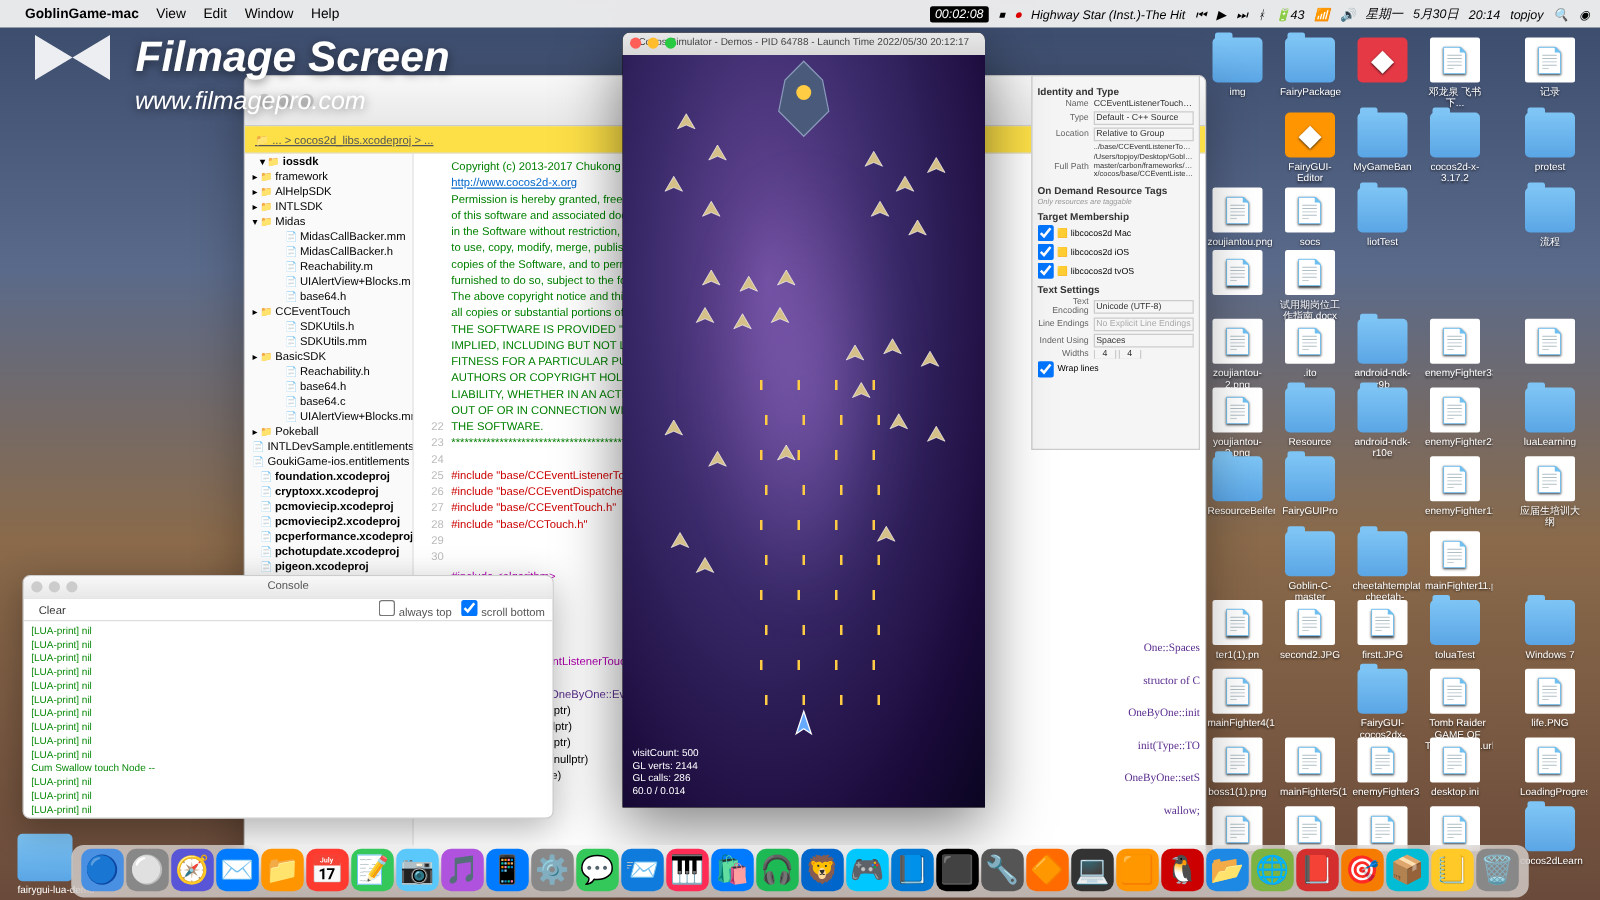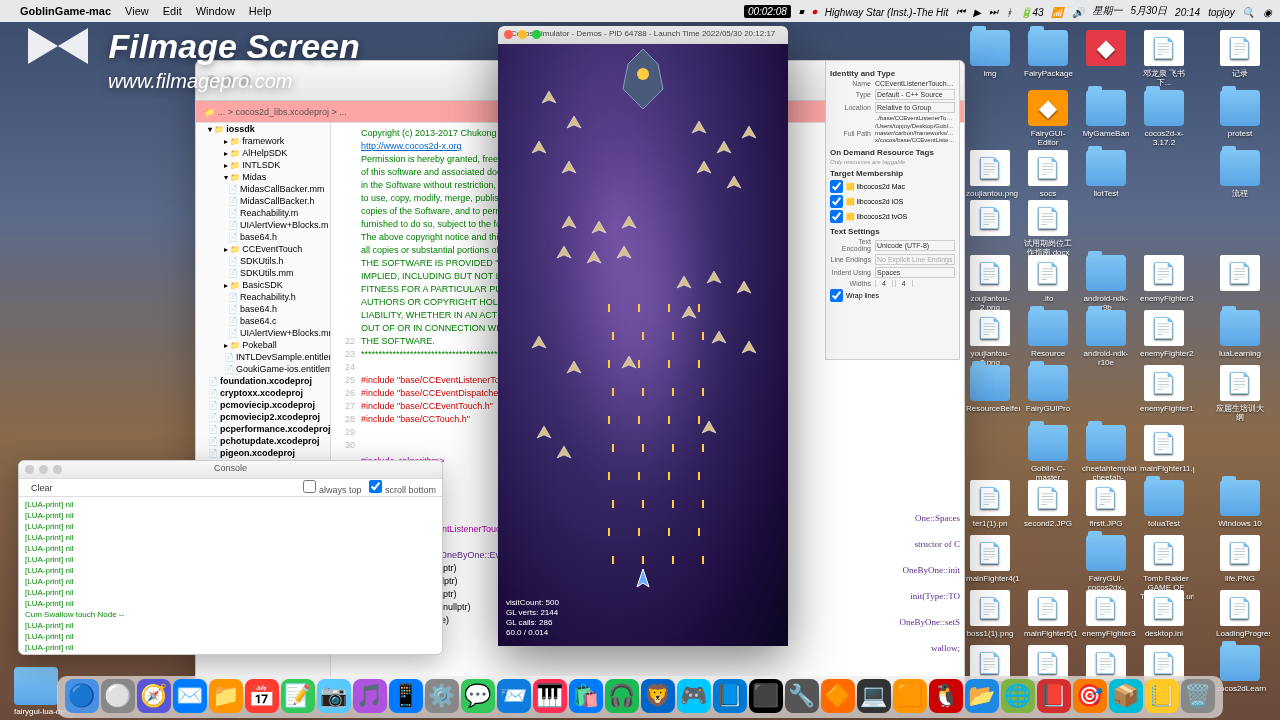--- a/index.html
+++ b/index.html
@@ -16,29 +16,29 @@
 .watermark { position: absolute; top: 18px; left: 20px; z-index: 200; color: white; text-shadow: 0 2px 8px rgba(0,0,0,0.5); }
 .watermark .logo { display: inline-block; vertical-align: middle; }
 .watermark .title { font-size: 34px; font-weight: 600; font-style: italic; display: inline-block; vertical-align: middle; margin-left: 8px; }
 .watermark .url { font-size: 20px; font-style: italic; margin-left: 88px; margin-top: -4px; }
 
 
 .xcode { position: absolute; top: 60px; left: 195px; width: 770px; height: 635px; background: #f5f5f5; border: 1px solid #ccc; border-radius: 6px; box-shadow: 0 10px 40px rgba(0,0,0,0.3); overflow: hidden; z-index: 10; }
 .xcode .toolbar { height: 40px; background: linear-gradient(#f8f8f8,#e8e8e8); border-bottom: 1px solid #ccc; display: flex; align-items: center; padding: 0 10px; font-size: 10px; color: #666; }
 .xcode .traffic { display: flex; gap: 6px; margin-right: 12px; }
 .xcode .traffic span { width: 11px; height: 11px; border-radius: 50%; background: #ccc; }
-.xcode .breadcrumb { height: 22px; background: #fca5a5; border-bottom: 1px solid #ddd; font-size: 9px; color: #555; padding: 4px 8px; display: flex; align-items: center; }
+.xcode .breadcrumb { height: 22px; background: #fde047; border-bottom: 1px solid #ddd; font-size: 9px; color: #555; padding: 4px 8px; display: flex; align-items: center; text-decoration: underline; }
 .xcode .body { display: flex; height: calc(100% - 62px); }
 .xcode .sidebar { width: 135px; background: #fafafa; border-right: 1px solid #ddd; overflow-y: auto; font-size: 9px; }
 .xcode .sidebar .row { padding: 1px 4px; display: flex; align-items: center; white-space: nowrap; overflow: hidden; }
 .xcode .sidebar .folder::before { content: "▸ 📁"; font-size: 8px; margin-right: 2px; }
 .xcode .sidebar .folder.open::before { content: "▾ 📁"; }
 .xcode .sidebar .file::before { content: "📄"; font-size: 8px; margin-right: 2px; }
 .xcode .sidebar .indent1 { padding-left: 12px; font-weight: bold; }
-.xcode .sidebar .indent2 { padding-left: 28px; }
+.xcode .sidebar .indent2 { padding-left: 6px; }
 .xcode .sidebar .indent3 { padding-left: 32px; }
 .xcode .editor { flex: 1; background: white; font-family: Menlo, monospace; font-size: 9px; padding: 4px 0; overflow: hidden; position: relative; }
 .xcode .editor .line { display: flex; line-height: 13px; }
 .xcode .editor .gutter { width: 30px; text-align: right; color: #bbb; padding-right: 6px; flex-shrink: 0; }
 .xcode .editor .code { flex: 1; white-space: pre; }
 .xcode .editor .comment { color: #008000; }
 .xcode .editor .string { color: #c00; }
 .xcode .editor .keyword { color: #b000b0; margin-top: 16px; }
 .xcode .editor .link { color: #0066cc; text-decoration: underline; }
 .xcode .editor .type { color: #5b2e8f; }
@@ -630,21 +630,21 @@
     <div class="dicon" style="left: 58px; top: 335px;"><div class="glyph folder-glyph"></div><div class="label">FairyGUIPro</div></div>
     <div class="dicon" style="left: 174px; top: 335px;"><div class="glyph file-glyph" style="font-size: 20px;">📄</div><div class="label">enemyFighter11.png</div></div>
     <div class="dicon" style="left: 250px; top: 335px;"><div class="glyph file-glyph" style="font-size: 20px;">📄</div><div class="label">应届生培训大纲</div></div>
     <div class="dicon" style="left: 58px; top: 395px;"><div class="glyph folder-glyph"></div><div class="label">Goblin-C-master</div></div>
     <div class="dicon" style="left: 116px; top: 395px;"><div class="glyph folder-glyph"></div><div class="label">cheetahtemplate-cheetah-7b1c2ad</div></div>
     <div class="dicon" style="left: 174px; top: 395px;"><div class="glyph file-glyph" style="font-size: 20px;">📄</div><div class="label">mainFighter11.png</div></div>
     <div class="dicon" style="left: 0px; top: 450px;"><div class="glyph file-glyph" style="font-size: 20px;">📄</div><div class="label">ter1(1).pn</div></div>
     <div class="dicon" style="left: 58px; top: 450px;"><div class="glyph file-glyph" style="font-size: 20px;">📄</div><div class="label">second2.JPG</div></div>
     <div class="dicon" style="left: 116px; top: 450px;"><div class="glyph file-glyph" style="font-size: 20px;">📄</div><div class="label">firstt.JPG</div></div>
     <div class="dicon" style="left: 174px; top: 450px;"><div class="glyph folder-glyph"></div><div class="label">toluaTest</div></div>
-    <div class="dicon" style="left: 250px; top: 450px;"><div class="glyph folder-glyph"></div><div class="label">Windows 10</div></div>
+    <div class="dicon" style="left: 250px; top: 450px;"><div class="glyph folder-glyph"></div><div class="label">Windows 7</div></div>
     <div class="dicon" style="left: 0px; top: 505px;"><div class="glyph file-glyph" style="font-size: 20px;">📄</div><div class="label">mainFighter4(1).png</div></div>
     <div class="dicon" style="left: 116px; top: 505px;"><div class="glyph folder-glyph"></div><div class="label">FairyGUI-cocos2dx-master</div></div>
     <div class="dicon" style="left: 174px; top: 505px;"><div class="glyph file-glyph" style="font-size: 20px;">📄</div><div class="label">Tomb Raider GAME OF THE...ITION.url</div></div>
     <div class="dicon" style="left: 250px; top: 505px;"><div class="glyph file-glyph" style="font-size: 20px;">📄</div><div class="label">life.PNG</div></div>
     <div class="dicon" style="left: 0px; top: 560px;"><div class="glyph file-glyph" style="font-size: 20px;">📄</div><div class="label">boss1(1).png</div></div>
     <div class="dicon" style="left: 58px; top: 560px;"><div class="glyph file-glyph" style="font-size: 20px;">📄</div><div class="label">mainFighter5(1).png</div></div>
     <div class="dicon" style="left: 116px; top: 560px;"><div class="glyph file-glyph" style="font-size: 20px;">📄</div><div class="label">enemyFighter3(1).PNG</div></div>
     <div class="dicon" style="left: 174px; top: 560px;"><div class="glyph file-glyph" style="font-size: 20px;">📄</div><div class="label">desktop.ini</div></div>
     <div class="dicon" style="left: 250px; top: 560px;"><div class="glyph file-glyph" style="font-size: 20px;">📄</div><div class="label">LoadingProgressObject.lua</div></div>
     <div class="dicon" style="left: 0px; top: 615px;"><div class="glyph file-glyph" style="font-size: 20px;">📄</div><div class="label">mainFighter2(1).png</div></div>

